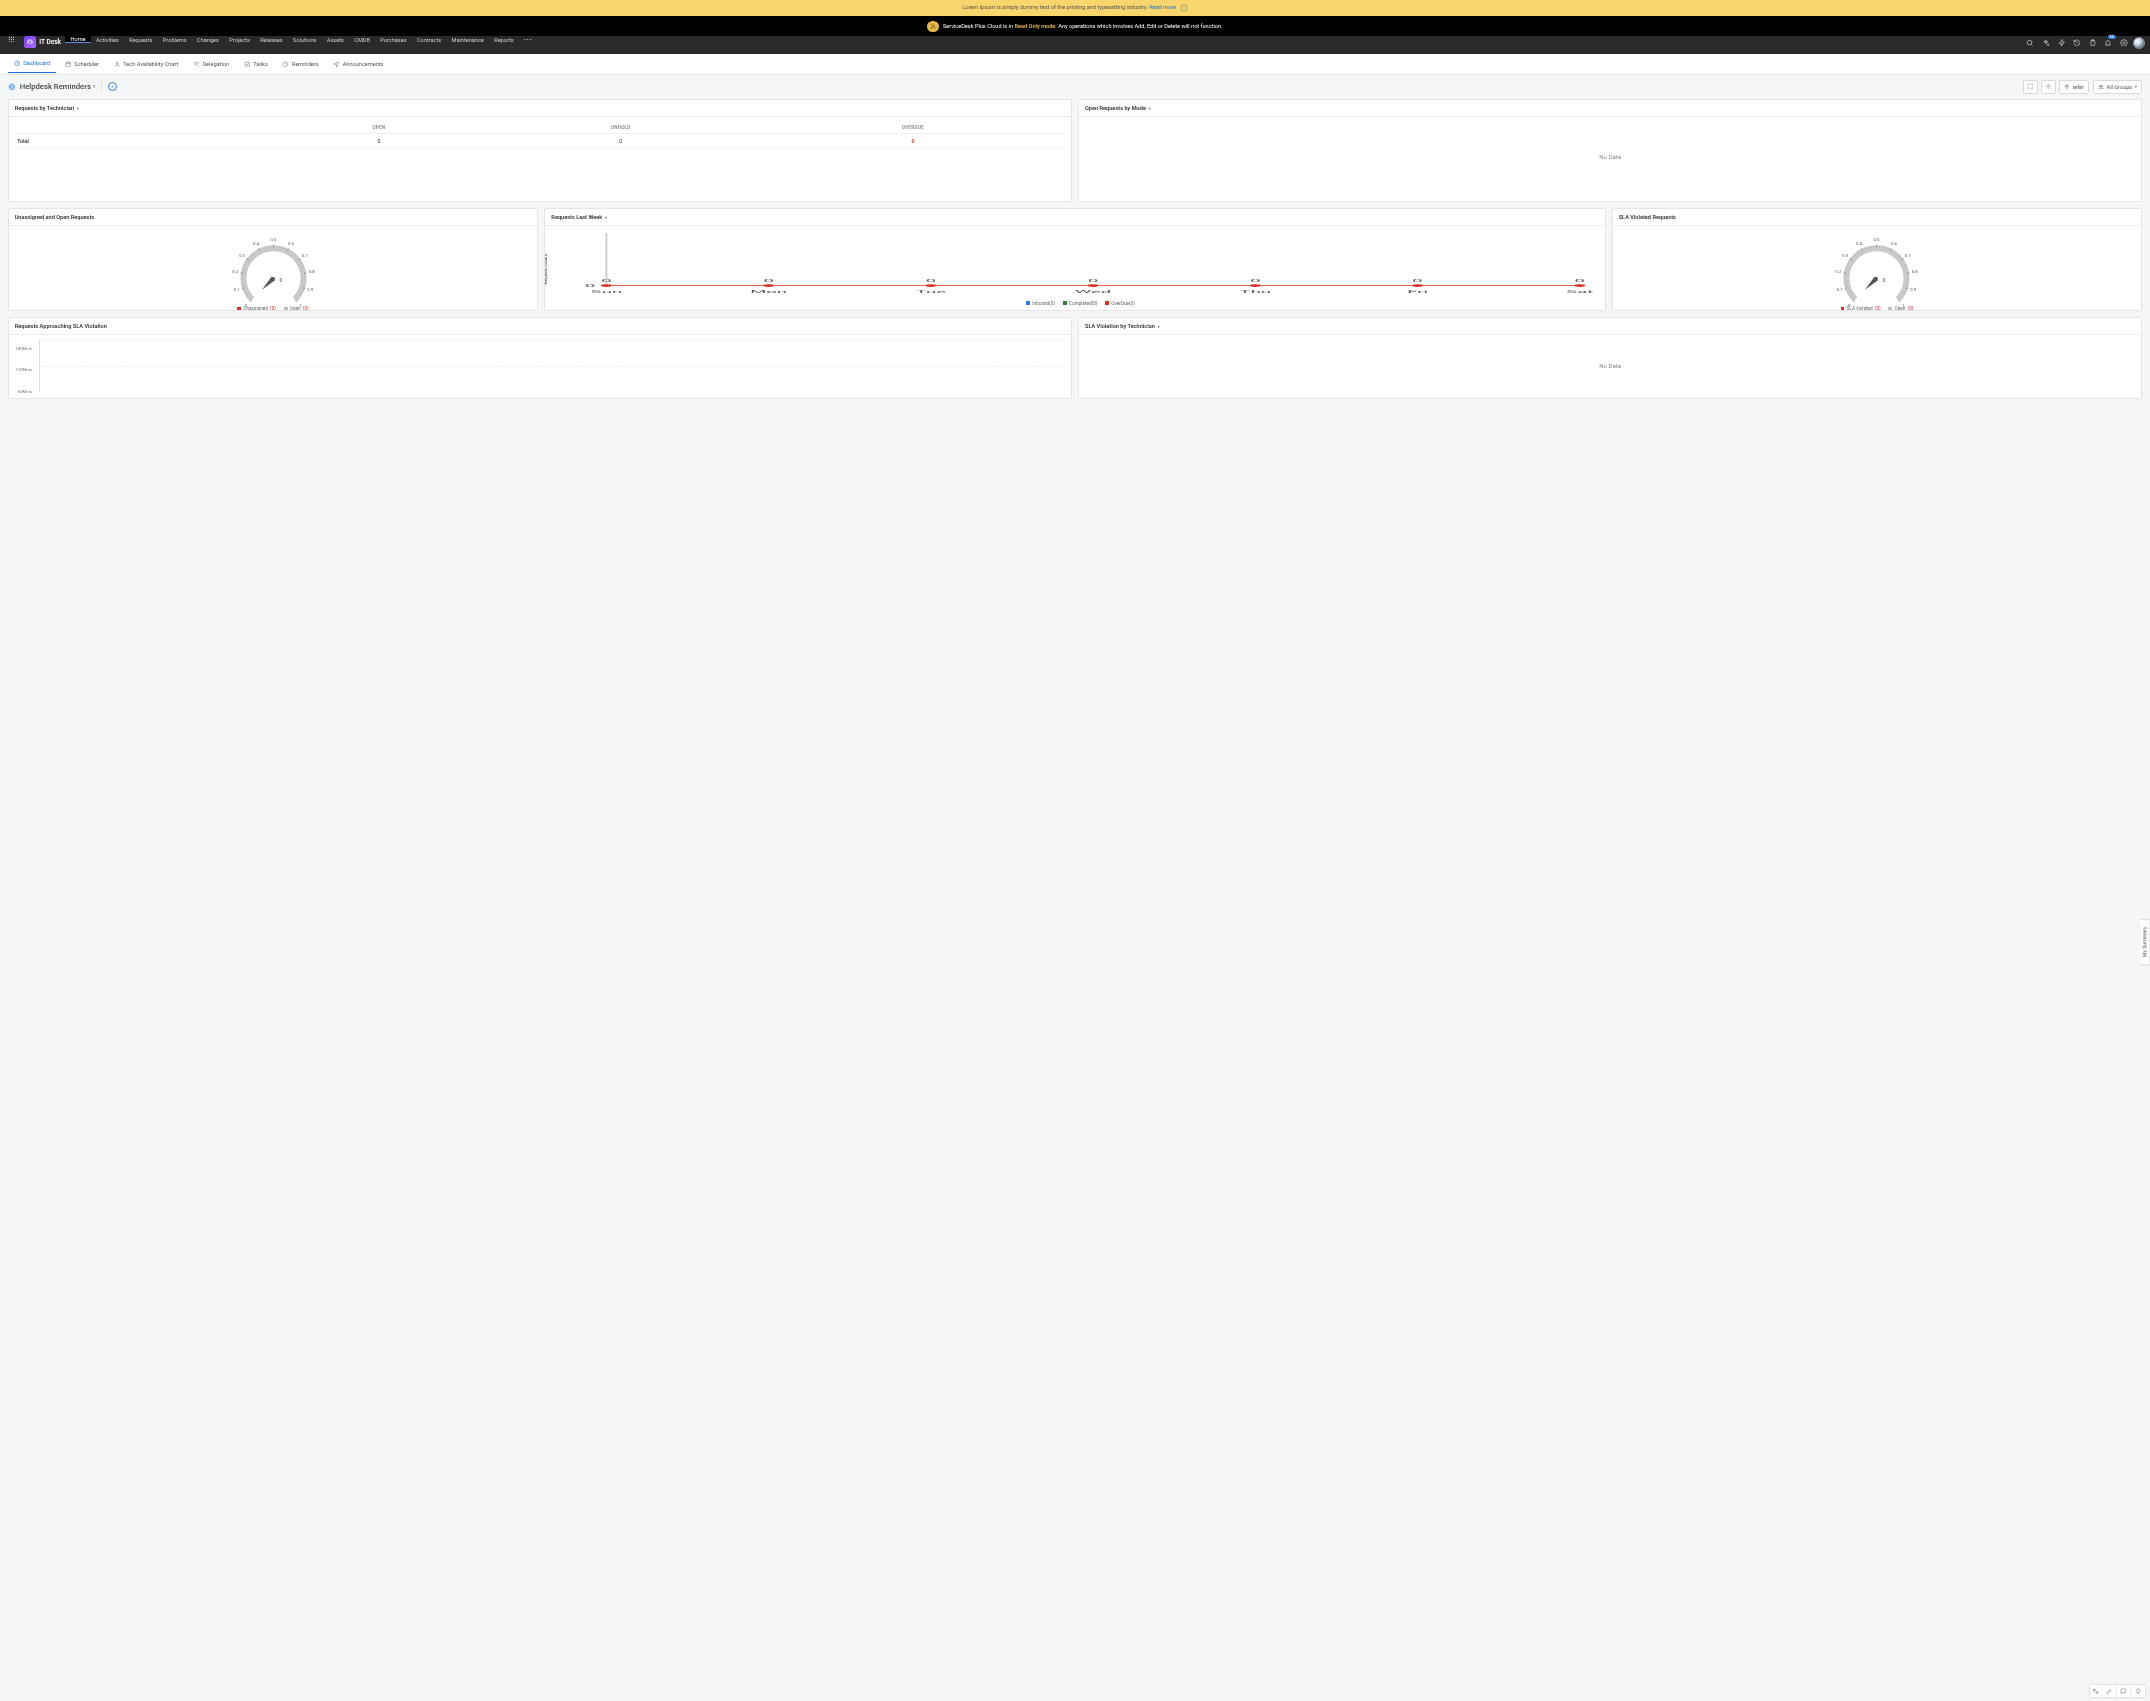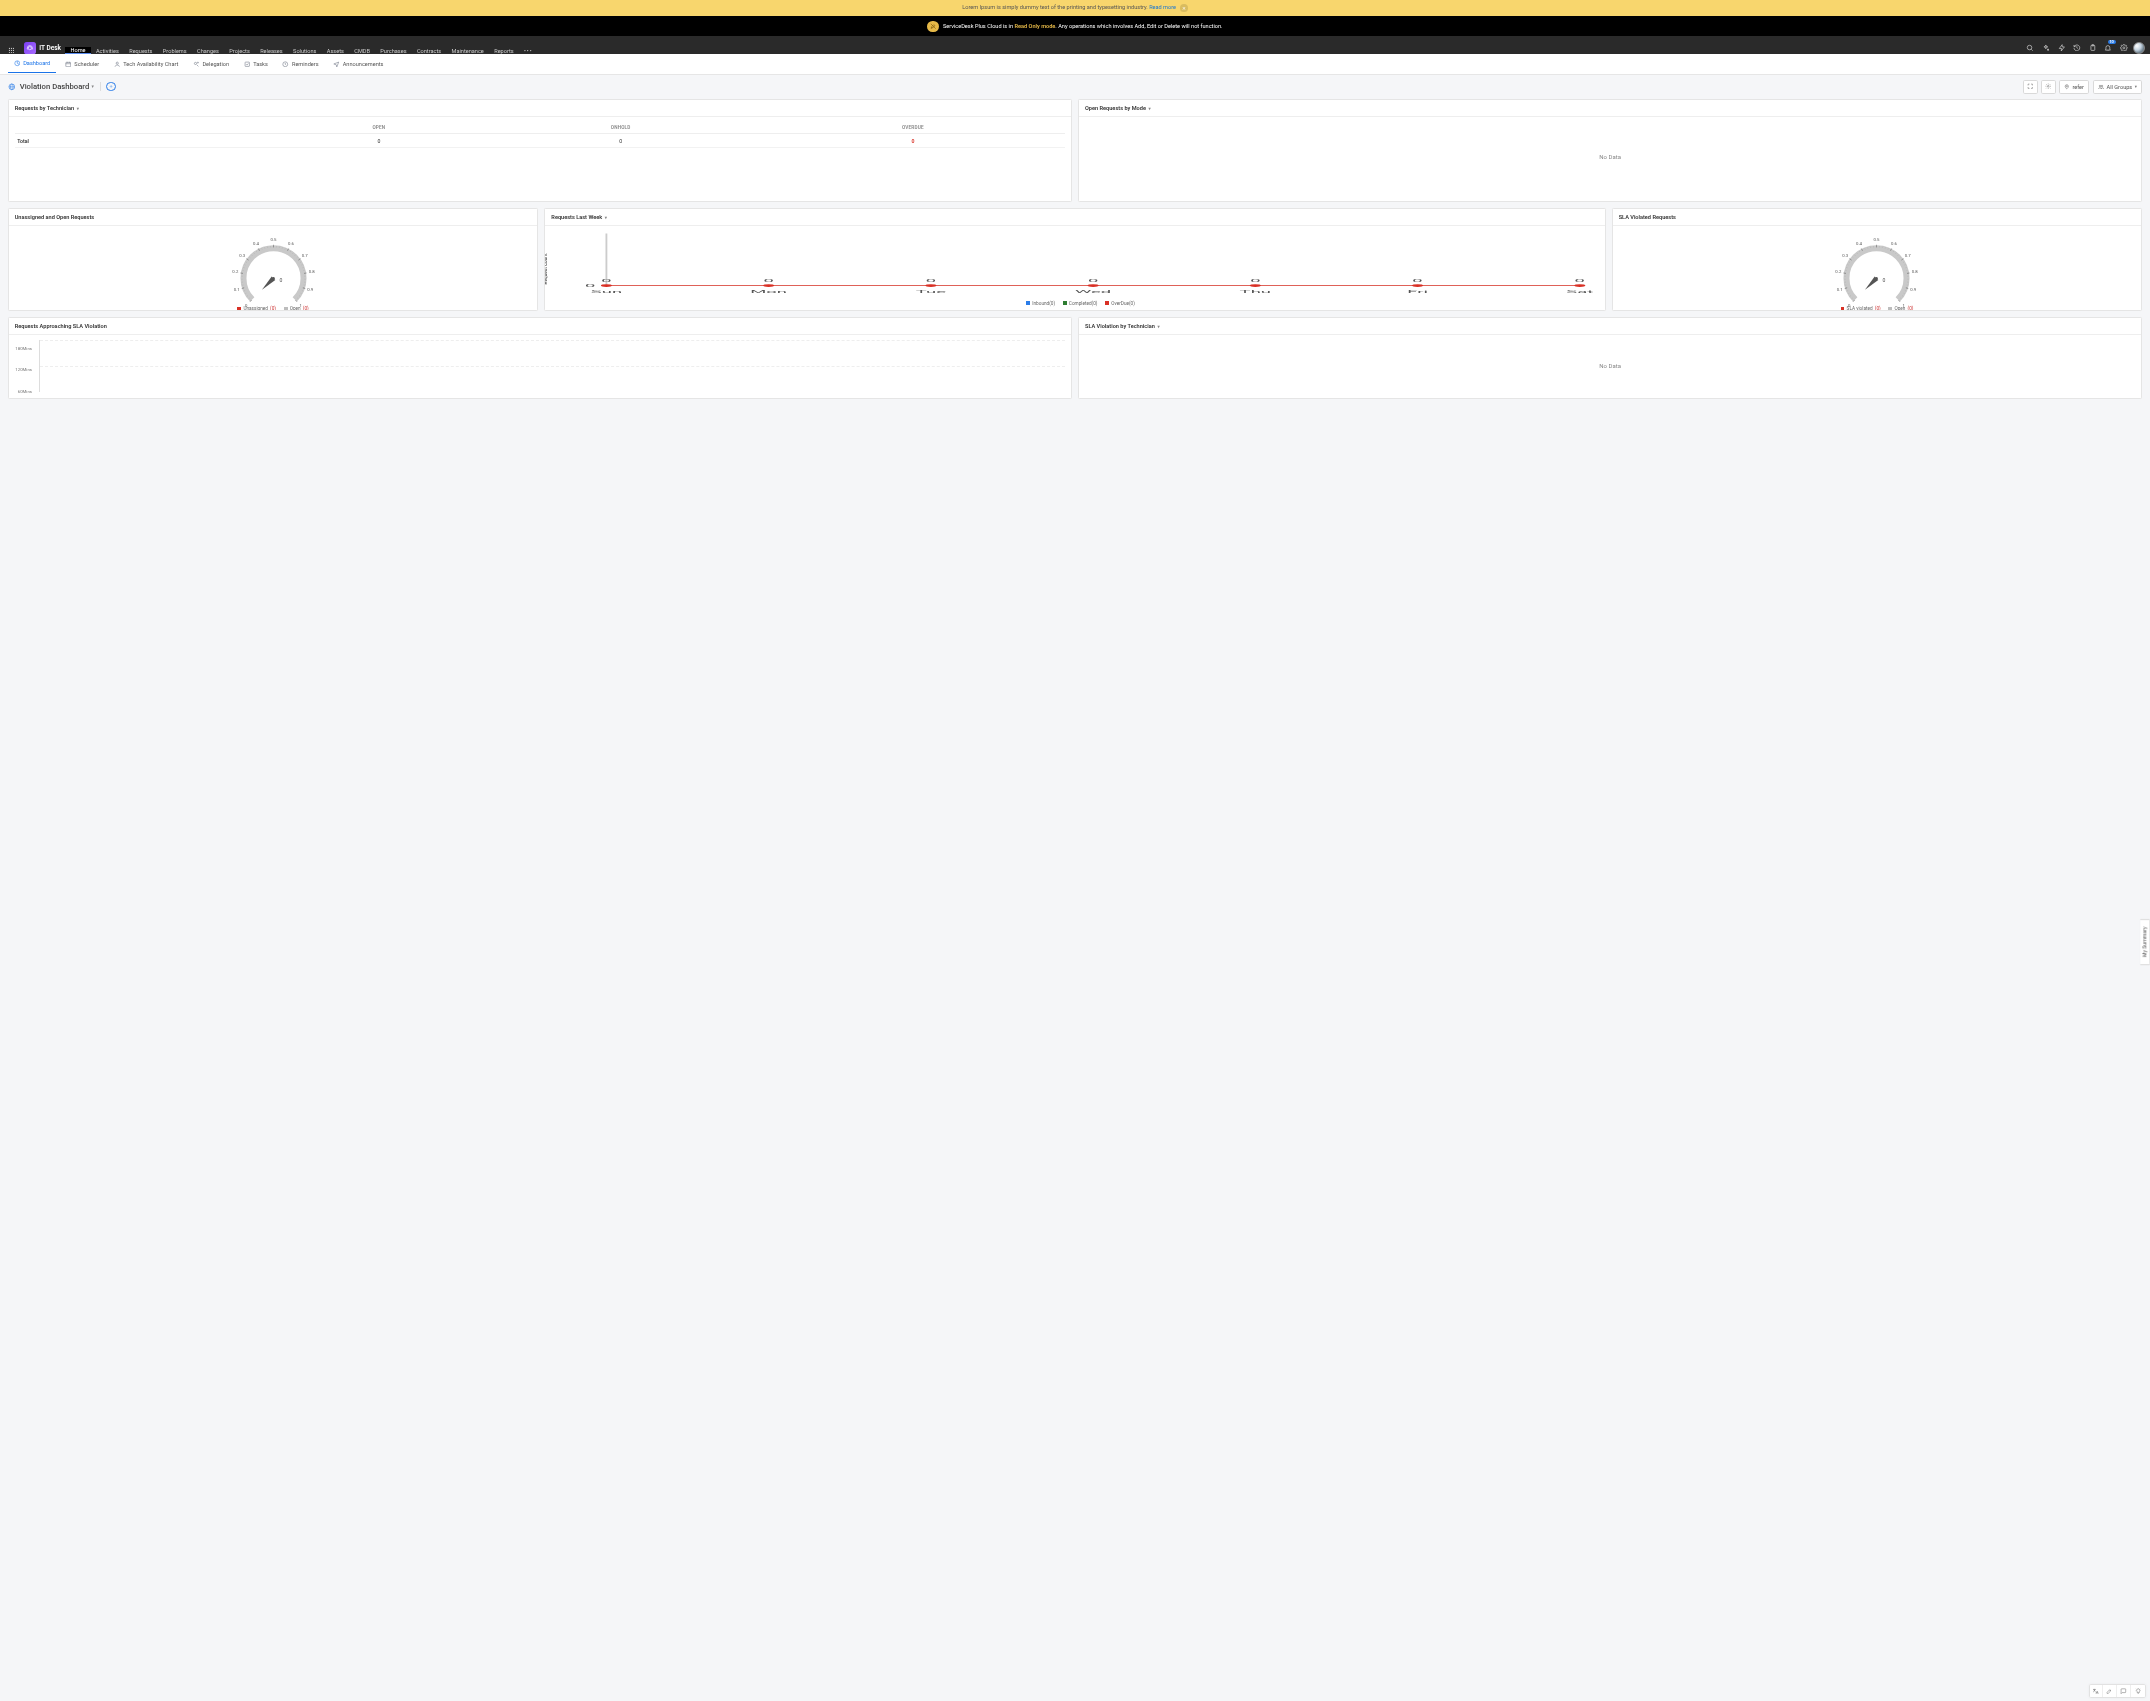--- a/index.html
+++ b/index.html
@@ -55,21 +55,21 @@
     color: #6d4a00;
   }
   .readonly .ro-icon svg { display:block; }
   .readonly .highlight { color: #e6b948; font-weight: 600; }
 
   
   .topnav {
     background: #2a2a2a;
     color: #ccc;
     display: flex;
-    align-items: flex-end;
+    align-items: flex-start;
     height: 18px;
     padding: 0 2.6px;
   }
   .topnav .apps {
     width: 17px; display:flex; align-items:center; justify-content:center; cursor:pointer;
   }
   .topnav .logo {
     display:flex; align-items:center; gap:3.4px;
     padding: 0 4.3px; cursor:pointer;
   }
@@ -432,21 +432,21 @@
 
 <div class="titlerow">
   <span class="t-icon">
     <svg width="7.7" height="7.7" viewBox="0 0 24 24" fill="none" stroke="currentColor" stroke-width="1.8">
         <circle cx="12" cy="12" r="9"></circle>
         <ellipse cx="12" cy="12" rx="4" ry="9"></ellipse>
         <line x1="3" y1="12" x2="21" y2="12"></line>
       </svg>
   </span>
   <span class="title">
-    <span>Violation Dashboard</span>
+    <span>Helpdesk Reminders</span>
     <span class="caret">▾</span>
   </span>
   <span class="divider"></span>
   <span class="addbtn">＋</span>
   <span class="spacer"></span>
   <div class="pillgroup">
     <span class="pill icon-only">
       <svg width="6.5" height="6.5" viewBox="0 0 24 24" fill="none" stroke="#666" stroke-width="2">
           <path d="M4 9V4h5M20 9V4h-5M4 15v5h5M20 15v5h-5"></path>
         </svg>

